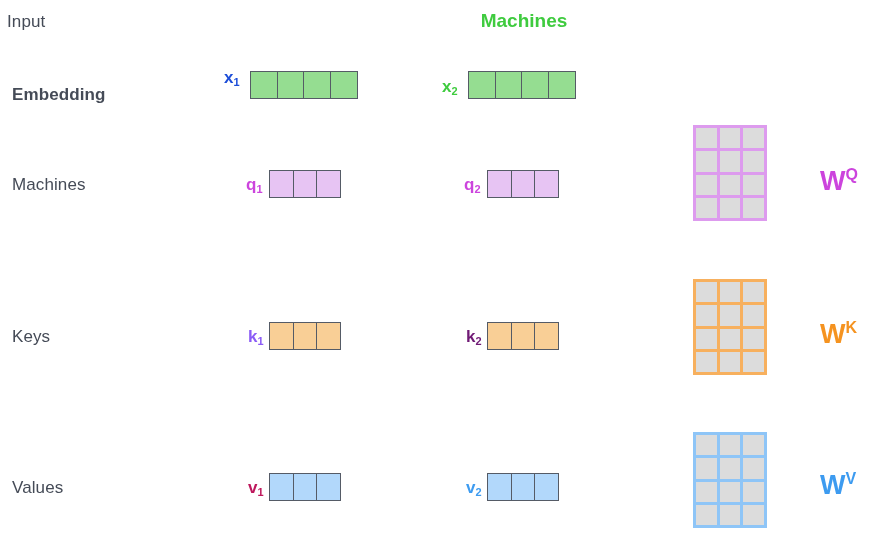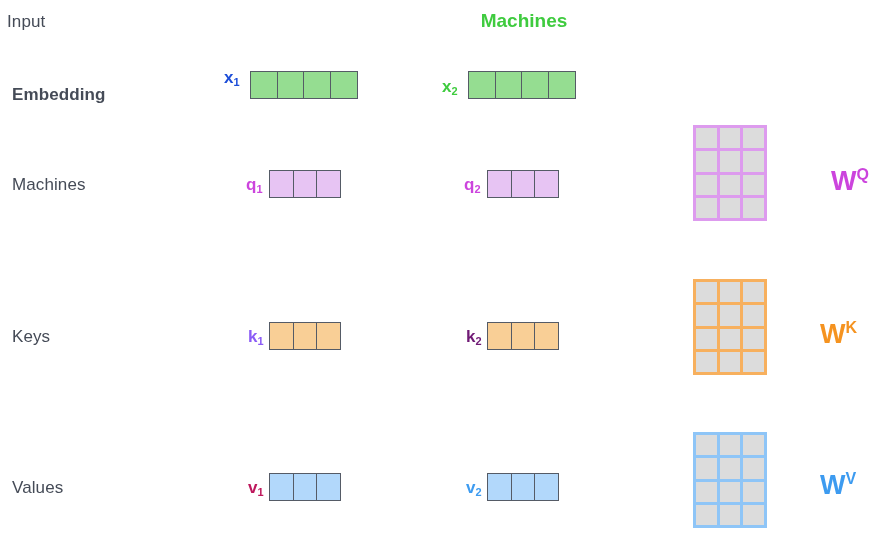--- a/index.html
+++ b/index.html
@@ -160,21 +160,21 @@
     <div class="mcell"></div>
     <div class="mcell"></div>
     <div class="mcell"></div>
     <div class="mcell"></div>
     <div class="mcell"></div>
     <div class="mcell"></div>
     <div class="mcell"></div>
     <div class="mcell"></div>
   </div>
 
-  <div class="abs wlabel" style="left:820px; top:168px; color:#cc44dd;margin-left:11px;">W<span class="sup">Q</span></div>
+  <div class="abs wlabel" style="left:820px; top:168px; color:#cc44dd;">W<span class="sup">Q</span></div>
 
   <div class="abs row-label" style="left:12px; top:328px;">Keys</div>
 
   <div class="abs vec-sym" style="left:248px; top:328px; color:#8b5cf6;">k<span class="sub">1</span></div>
   <div class="abs vector" style="left:269px; top:322px;">
     <div class="cell c-key" style="width:25px;height:28px;"></div>
     <div class="cell c-key" style="width:25px;height:28px;"></div>
     <div class="cell c-key" style="width:25px;height:28px;"></div>
   </div>
 

